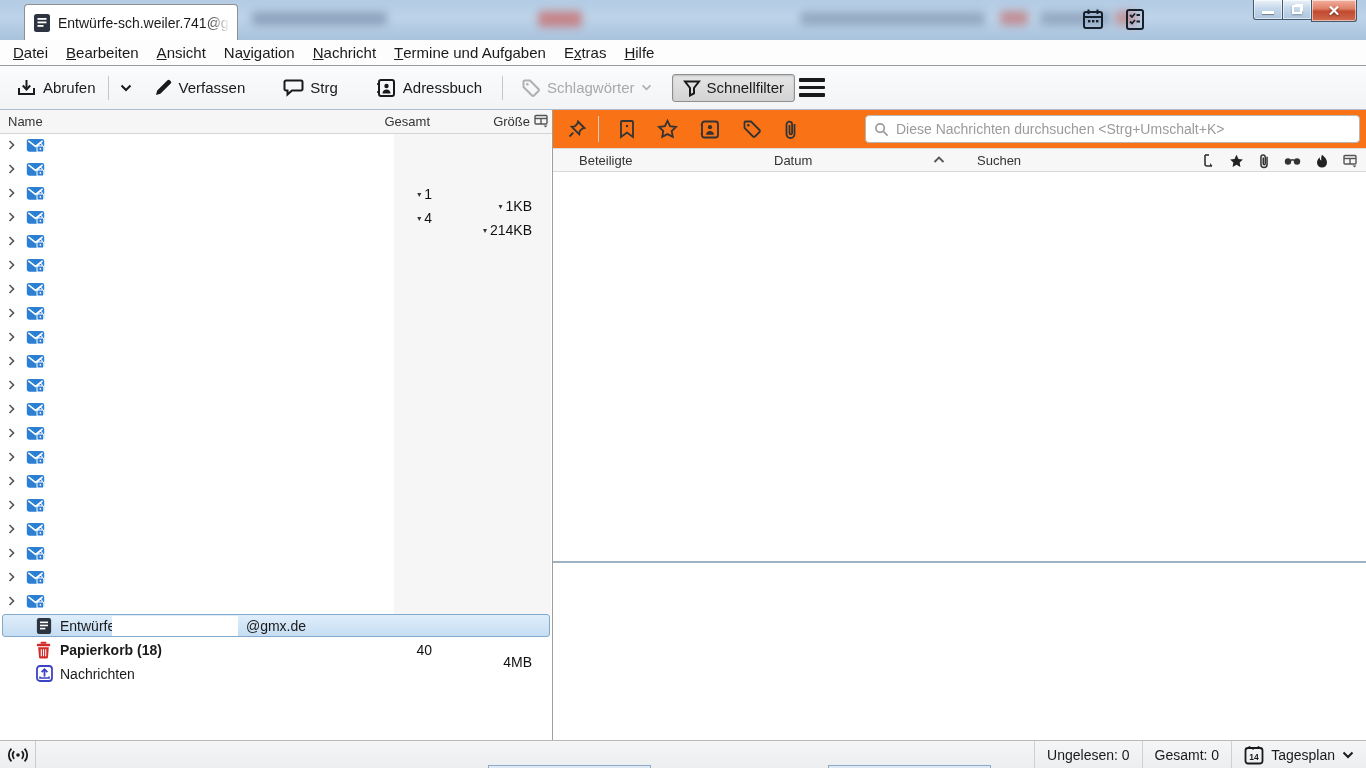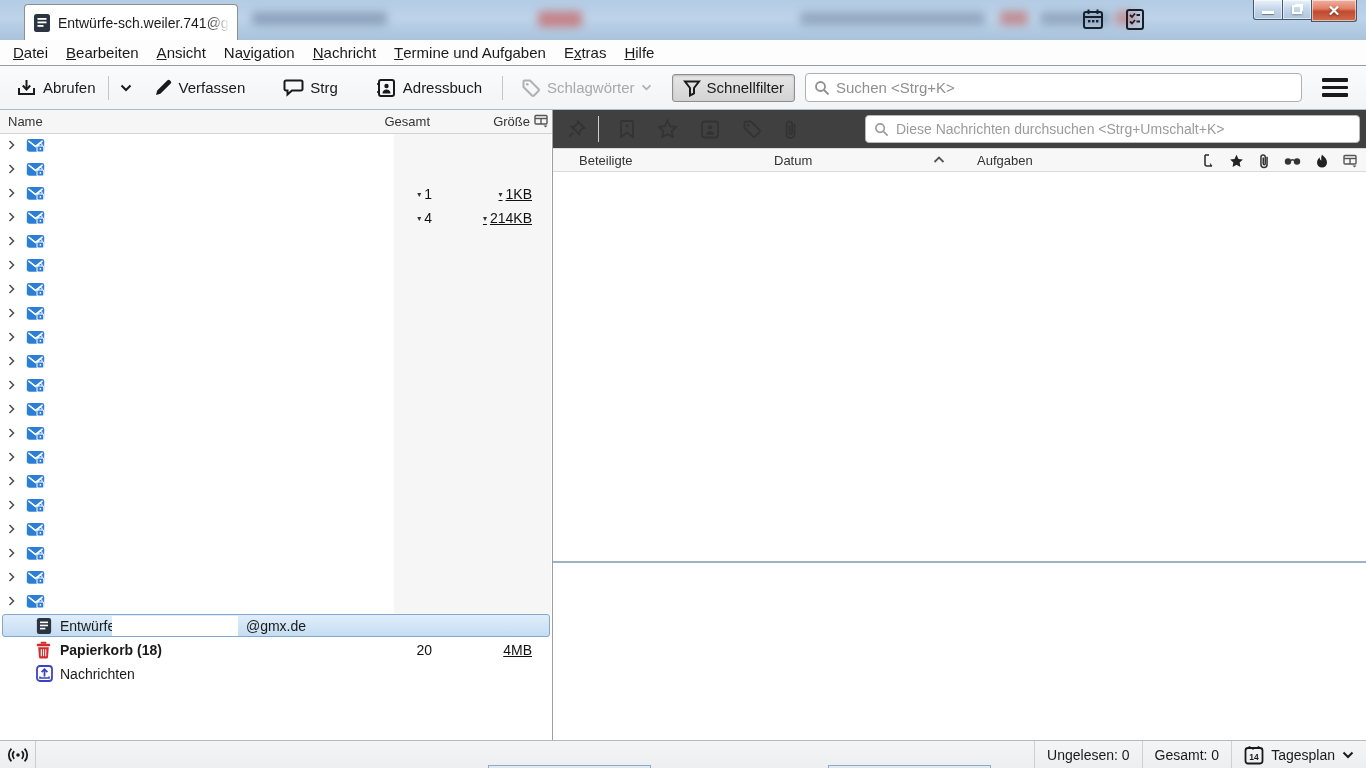--- a/index.html
+++ b/index.html
@@ -66,36 +66,36 @@
   .fp-header .h-gesamt { position:absolute; right:122px; top:4px; }
   .fp-header .h-groesse { position:absolute; right:22px; top:4px; }
   .fp-header .h-picker { position:absolute; right:3px; top:4px; }
   .col-tint { position:absolute; left:394px; right:1px; top:24px; height:480px; background:rgba(0,0,0,0.035); }
 
   .fp-body { position:absolute; left:0; top:24px; right:0; bottom:0; }
   .frow { position:relative; height:24px; display:flex; align-items:center; font-size:14px; }
   .twisty { position:absolute; left:8px; top:5px; width:12px; height:12px; display:flex; align-items:center; }
   .ficon { position:absolute; left:26px; top:3px; }
   .fcount { position:absolute; right:120px; top:4px; font-size:14px; color:#111; }
-  .fsize  { position:absolute; right:20px;  top:4px; font-size:14px; color:#111;text-decoration:underline; }
+  .fsize  { position:absolute; right:20px;  top:16px; font-size:14px; color:#111; }
   .tri { font-size:8px; vertical-align:2px; margin-right:3px; color:#333; }
   .frow .fname { position:absolute; left:52px; white-space:nowrap; }
   .frow.local-root .ficon { left:28px; }
   .frow.local-root .fname { left:58px; font-weight:bold; }
   .frow.child .ficon { left:36px; }
   .frow.child .fname { left:60px; }
   .frow.selected-row { z-index:2; }
   .sel-bg { position:absolute; left:2px; right:2px; top:0; bottom:1px; border:1px solid #84a7cc; border-radius:3px;
     background:linear-gradient(to bottom,#e0eefb,#c5ddf2); }
   .redact-gap { position:absolute; left:112px; top:2px; width:126px; height:20px; background:#fff; z-index:1; }
   .frow .fname, .frow .ficon, .frow .fcount, .frow .fsize { z-index:1; }
   .bold { font-weight:bold; }
 
   .right-pane { position:relative; flex:1; height:100%; background:#fff; }
-  .qf-bar { position:relative; height:38px; background:#404040; display:flex; align-items:center; padding-left:14px; }
+  .qf-bar { position:relative; height:38px; background:#f97316; display:flex; align-items:center; padding-left:14px; }
   .qf-icons { display:flex; align-items:center; gap:22px; }
   .qf-sep { width:1px; height:26px; background:#cfcfcf; margin:0 0 0 11px; }
   .qf-searchwrap { position:absolute; left:312px; right:6px; top:5px; }
   .qf-searchwrap input { width:100%; height:28px; border:1px solid #b7b7b7; border-radius:4px;
     font-family:"Liberation Sans",sans-serif; font-size:14px; padding:0 8px 0 30px; color:#444; }
   .qf-searchwrap input::placeholder { color:#9b9b9b; }
   .qf-glass { position:absolute; left:9px; top:7px; }
 
   .thread-header { position:relative; height:24px; background:#f7f7f7;
     border-top:1px solid #dcdcdc; border-bottom:1px solid #d9d9d9; font-size:13px; color:#333; }
@@ -254,29 +254,20 @@
           <path d="M1.5 1.5 L6 6 L10.5 1.5"></path>
         </svg>
     </div>
     <div class="tbtn pressed" style="margin-left:14px;">
       <span>
         <svg width="18" height="18" viewBox="0 0 18 18">
             <path d="M2 2.5 h14 L11 9 v5.5 l-4 2 V9 Z" fill="none" stroke="#1a1a1a" stroke-width="2"></path>
           </svg>
       </span>
       <span>Schnellfilter</span>
-    </div>
-    <div class="searchwrap">
-      <span class="search-glass">
-        <svg width="16" height="16" viewBox="0 0 16 16" fill="none" stroke="#8f8f8f" stroke-width="1.8">
-            <circle cx="6.5" cy="6.5" r="4.5"></circle>
-            <line x1="10" y1="10" x2="14.5" y2="14.5"></line>
-          </svg>
-      </span>
-      <input type="text" placeholder="Suchen &lt;Strg+K&gt;" style="">
     </div>
     <div class="hamburger">
         <span></span>
         <span></span>
         <span></span>
       </div>
   </div>
 
   <div class="content">
 
@@ -702,21 +693,21 @@
             <svg width="15" height="18" viewBox="0 0 15 18">
                 <rect x="4.5" y="0.8" width="6" height="2" rx="1" fill="#d42a2a"></rect>
                 <rect x="0.8" y="2.8" width="13.4" height="2.4" rx="1" fill="#d42a2a"></rect>
                 <path d="M2.2 6.2 h10.6 l-0.8 10 a1.5 1.5 0 0 1 -1.5 1.3 h-6 a1.5 1.5 0 0 1 -1.5 -1.3 Z" fill="#d42a2a"></path>
                 <line x1="5.3" y1="8.2" x2="5.3" y2="15.2" stroke="#fff" stroke-width="1.1"></line>
                 <line x1="7.5" y1="8.2" x2="7.5" y2="15.2" stroke="#fff" stroke-width="1.1"></line>
                 <line x1="9.7" y1="8.2" x2="9.7" y2="15.2" stroke="#fff" stroke-width="1.1"></line>
               </svg>
           </span>
           <span class="fname bold">Papierkorb (18)</span>
-          <span class="fcount">20</span>
+          <span class="fcount">40</span>
           <span class="fsize">4MB</span>
         </div>
 
         <div class="frow child">
           <span class="ficon">
             <svg width="17" height="17" viewBox="0 0 17 17" fill="none" stroke="#3b43c4" stroke-width="1.8">
                 <rect x="1" y="1" width="15" height="15" rx="3"></rect>
                 <path d="M8.5 11.5 V4.5 M5.6 7.2 L8.5 4.2 L11.4 7.2"></path>
                 <path d="M4 11.5 v1.5 h9 v-1.5" stroke-width="1.6"></path>
               </svg>
@@ -782,21 +773,21 @@
       </div>
 
       <div class="thread-header">
         <span class="th-beteiligte">Beteiligte</span>
         <span class="th-datum">Datum</span>
         <span class="th-sort">
           <svg width="12" height="8" viewBox="0 0 12 8" fill="none" stroke="#555" stroke-width="1.8">
               <path d="M1.5 6 L6 1.5 L10.5 6"></path>
             </svg>
         </span>
-        <span class="th-betreff">Aufgaben</span>
+        <span class="th-betreff">Suchen</span>
         <span class="th-icons">
           <span>
             <svg width="11" height="14" viewBox="0 0 11 14" fill="none" stroke="#333" stroke-width="1.6">
                 <path d="M2 1 v9 a2 2 0 0 0 2 2 h5"></path>
                 <path d="M2 1 h4"></path>
                 <path d="M7 9 l2.5 3 -2.5 0" fill="#333" stroke="none"></path>
               </svg>
           </span>
           <span>
             <svg width="15" height="14" viewBox="0 0 21 20">

